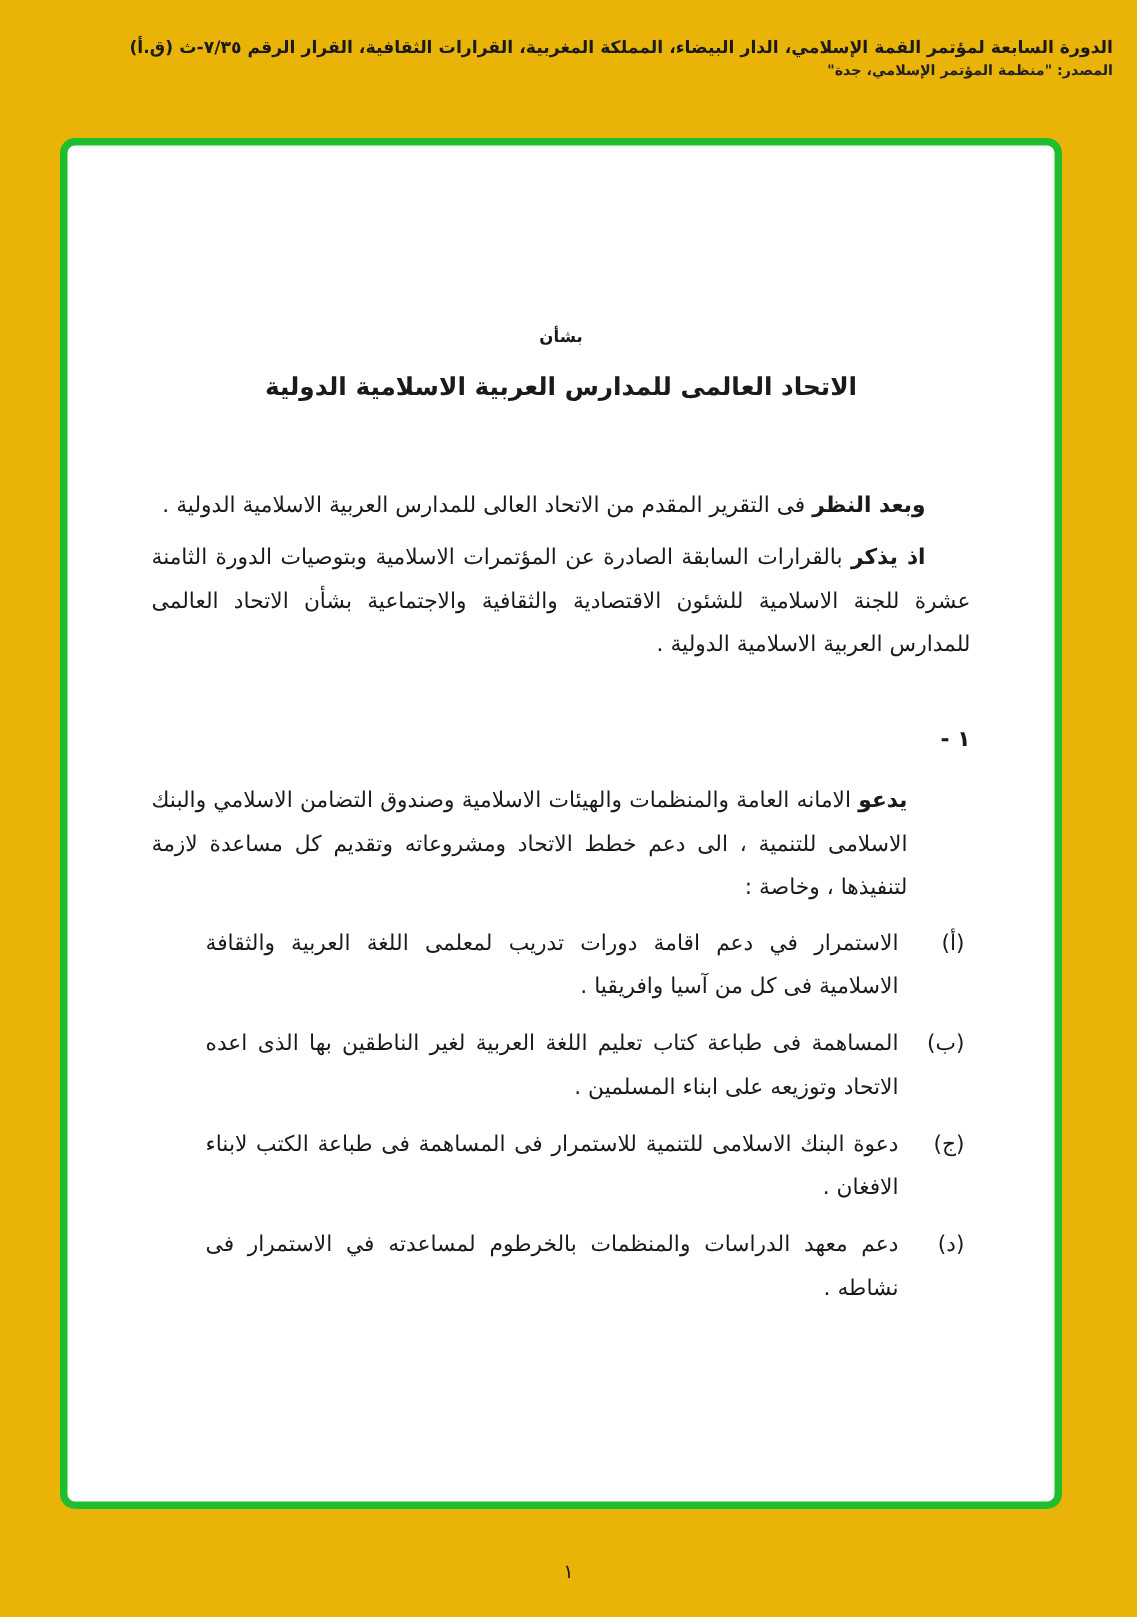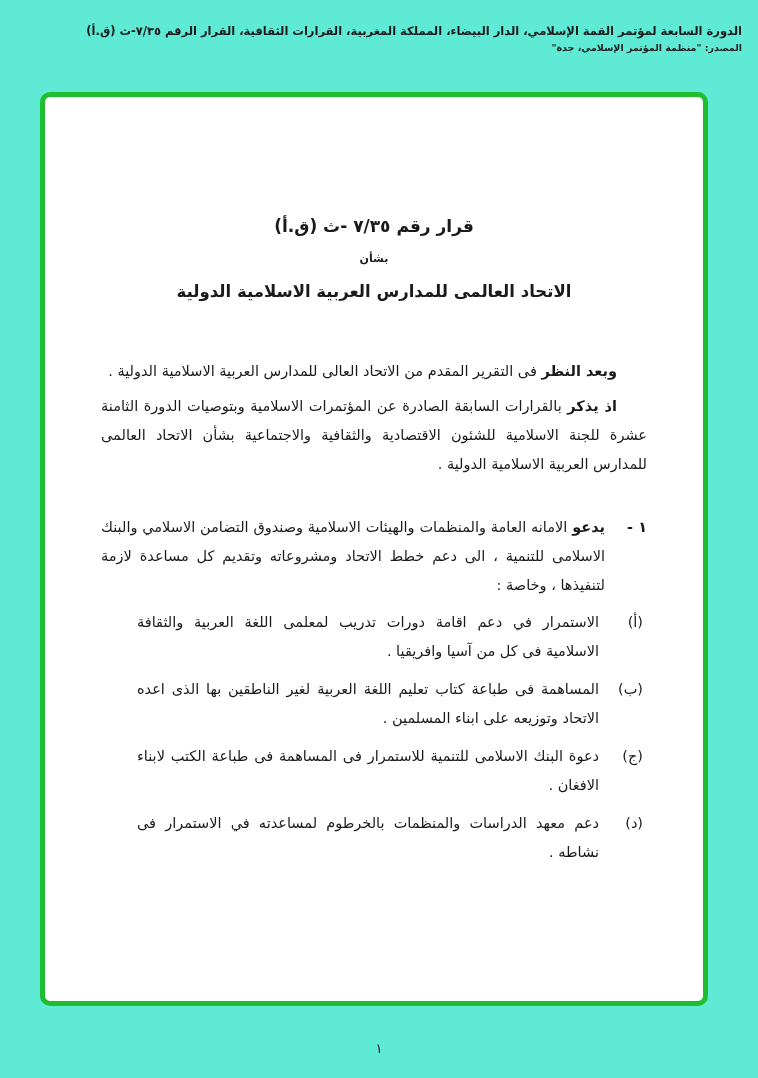--- a/index.html
+++ b/index.html
@@ -9,21 +9,21 @@
     width: 758px;
     height: 1078px;
     font-family: "DejaVu Sans", sans-serif;
     color: #1a1a1a;
     overflow: hidden;
   }
   .canvas {
     position: relative;
     width: 758px;
     height: 1078px;
-    background: #5eead4;
+    background: #eab308;
   }
   
   .top-header {
     position: absolute;
     top: 22px;
     right: 16px;
     left: 16px;
     text-align: right;
     direction: rtl;
   }
@@ -89,20 +89,21 @@
     margin-top: 34px;
     margin-bottom: 8px;
   }
   .main-item .marker {
     flex: 0 0 42px;
     font-weight: bold;
   }
   .main-item .item-text {
     flex: 1;
     text-align: justify;
+    margin-top: 41px;
   }
   .sub-item {
     display: flex;
     direction: rtl;
     margin: 0 0 9px 0;
   }
   .sub-item .sub-marker {
     flex: 0 0 44px;
     padding-right: 4px;
   }
@@ -127,21 +128,20 @@
 
   <div class="top-header">
     <div class="line1">الدورة السابعة لمؤتمر القمة الإسلامي، الدار البيضاء، المملكة المغربية، القرارات الثقافية، القرار الرقم ٧/٣٥-ث (ق.أ)</div>
     <div class="line2">المصدر:  "منظمة المؤتمر الإسلامي، جدة"</div>
   </div>
 
   <div class="doc-frame">
     <div class="doc-content">
 
       <div class="doc-title">
-        <div class="t1">قرار رقم ٧/٣٥ -ث (ق.أ)</div>
         <div class="t2">بشأن</div>
         <div class="t3">الاتحاد العالمى للمدارس العربية الاسلامية الدولية</div>
       </div>
 
 
       <p class="para tight"><span class="lead">وبعد النظر</span><span> فى التقرير المقدم من الاتحاد العالى للمدارس العربية الاسلامية الدولية .</span></p>
 
       <p class="para tight"><span class="lead">اذ يذكر</span><span> بالقرارات السابقة الصادرة عن المؤتمرات الاسلامية وبتوصيات الدورة الثامنة عشرة للجنة الاسلامية للشئون الاقتصادية والثقافية والاجتماعية بشأن الاتحاد العالمى للمدارس العربية الاسلامية الدولية .</span></p>
 
       <div class="main-item">

